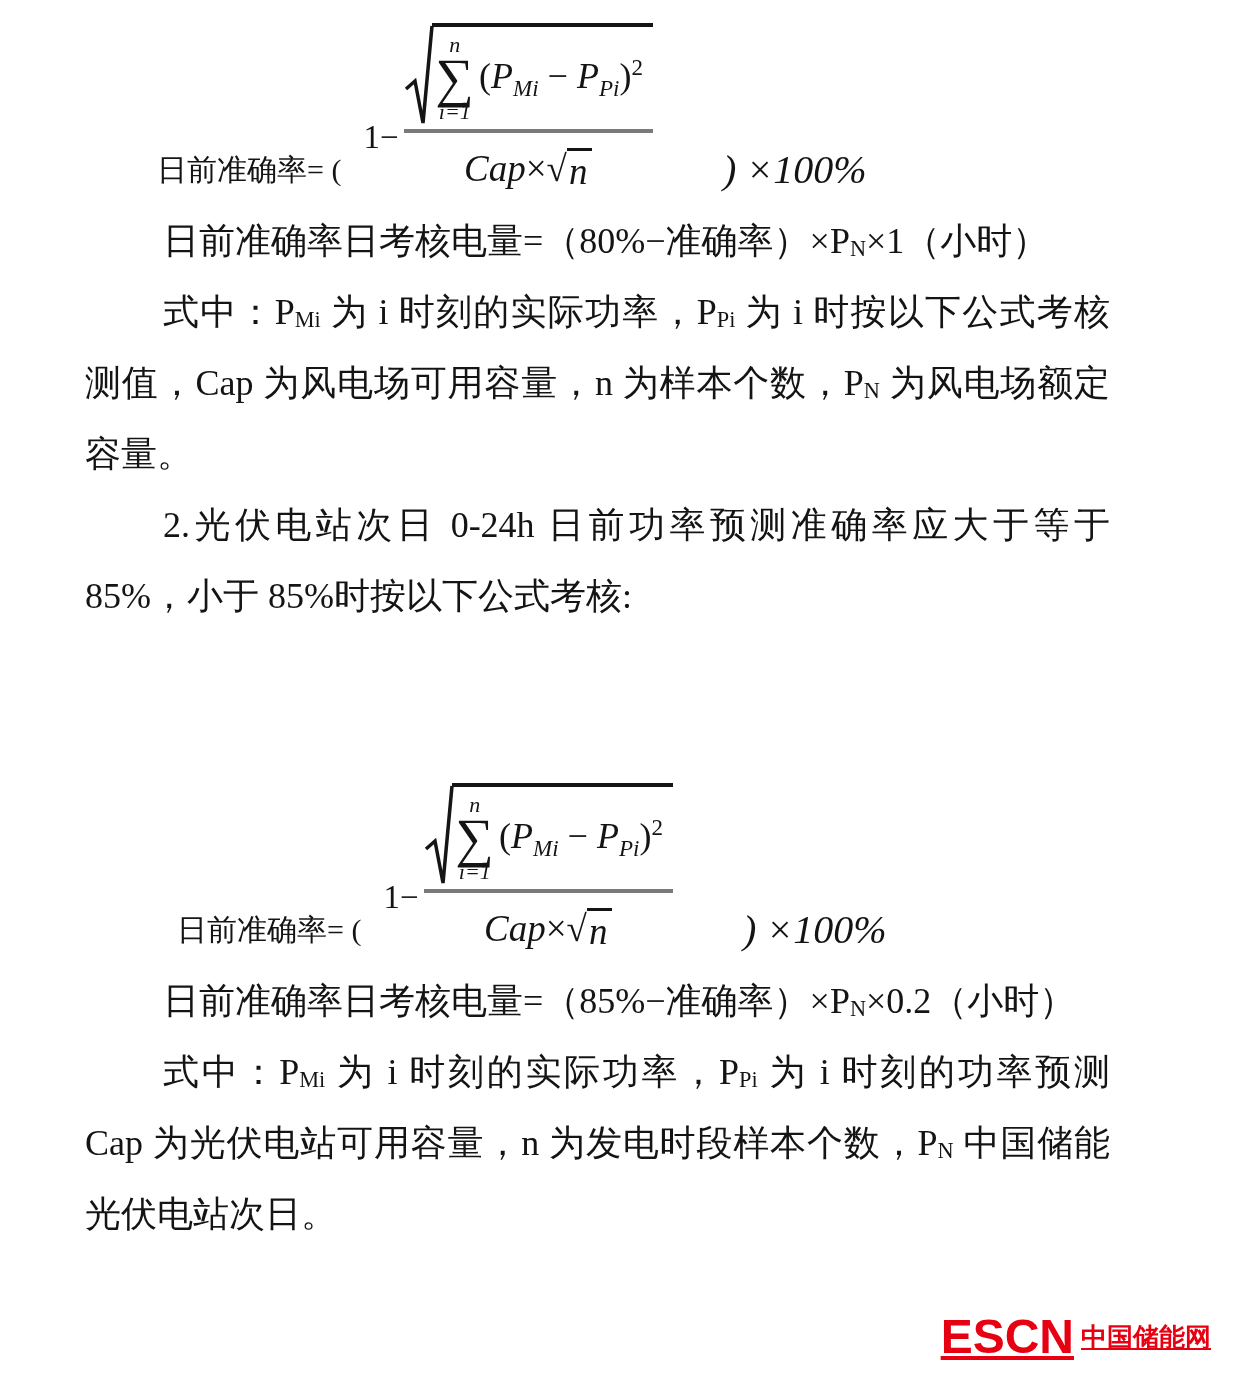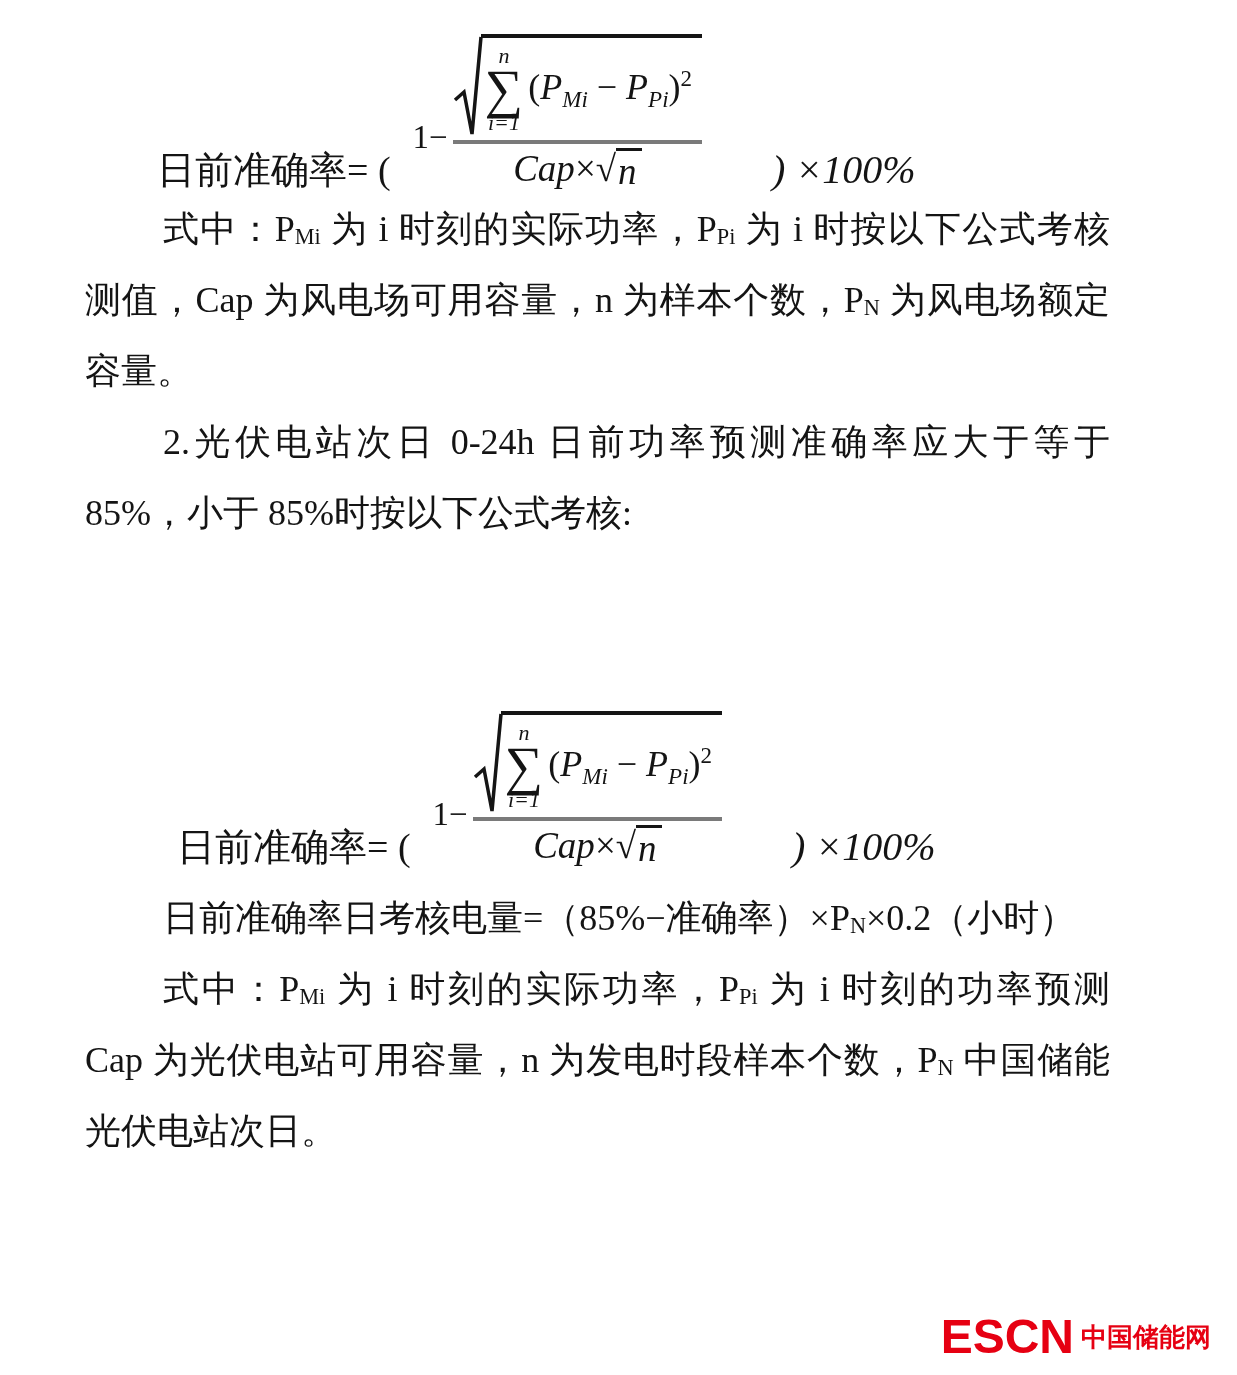--- a/index.html
+++ b/index.html
@@ -20,38 +20,38 @@
   .indent { padding-left: 78px; }
   .line sub { font-size: 0.62em; vertical-align: -0.12em; }
 
   .assess { margin-top: 12px; }
   .spacer { height: 150px; }
 
   
   .formula { display: flex; align-items: flex-end; height: 172px; }
   .f1 { margin-left: 72px; }
   .f2 { margin-left: 92px; }
-  .f-label { font-size: 38px; line-height: 48px; white-space: nowrap; }
+  .f-label { font-size: 30px; line-height: 48px; white-space: nowrap; }
   .f-expr  { display: flex; align-items: flex-end; margin-left: 22px; }
   .one-minus { font-size: 33px; line-height: 1; margin: 0 5px 40px 0; }
   .frac { display: flex; flex-direction: column; align-items: center; }
   .num  { display: flex; align-items: flex-start; }
   .rad-sign { width: 30px; height: 104px; flex: none; }
   .rad-sign svg { display: block; width: 30px; height: 104px; }
   .rad-body { border-top: 4px solid #151515; display: flex; align-items: center;
               padding: 4px 10px 0 4px; height: 102px; margin-left: -2px; }
   .sum { display: flex; flex-direction: column; align-items: center; margin-right: 5px; }
   .sum-limit { font-size: 22px; font-style: italic; line-height: 1; }
   .sum-sigma { font-size: 54px; line-height: 0.82; }
   .n-expr { font-size: 36px; white-space: nowrap; text-align: center; }
   .it { font-style: italic; }
   .n-expr sub { font-size: 23px; font-style: italic; }
   .n-expr sup { font-size: 23px; }
   .frac-bar { align-self: stretch; height: 4px; background: #7a7a7a; margin-top: 2px; }
-  .den { font-size: 37px; display: flex; align-items: flex-start; padding-top: 4px; line-height: 1.15; }
+  .den { font-size: 37px; display: flex; align-items: flex-start; padding-top: 15px; line-height: 1.15; }
   .sqrt-sign { line-height: 1.15; }
   .sqrt-arg { border-top: 3px solid #151515; font-style: italic; padding: 0 5px 0 2px; }
   .f-close { font-size: 40px; line-height: 48px; margin-left: 70px; white-space: nowrap; font-style: italic; }
 
   
   .logo { position: absolute; right: 26px; bottom: 14px;
           display: flex; align-items: center;
           font-family: "Liberation Sans", "DejaVu Sans", sans-serif; }
   .logo-escn { font-size: 48px; font-weight: bold; line-height: 1; }
   .logo-cn   { font-size: 26px; font-weight: bold; line-height: 1; margin-left: 7px; }
@@ -86,20 +86,21 @@
             <span class="it">Cap</span>
             <span>×</span>
             <span class="sqrt-sign">√</span>
             <span class="sqrt-arg">n</span>
           </span>
       </span>
     </span>
     <span class="f-close"><span>)</span>&nbsp;<span>×100%</span></span>
   </div>
 
+  <div class="line indent assess"><span>日前准确率日考核电量=（80%−准确率）×P</span><sub>N</sub><span>×1（小时）</span></div>
 
   <div class="line indent jl"><span>式中：P</span><sub>Mi</sub><span> 为 i 时刻的实际功率，P</span><sub>Pi</sub><span> 为 i 时按以下公式考核</span></div>
   <div class="line jl"><span>测值，Cap 为风电场可用容量，n 为样本个数，P</span><sub>N</sub><span> 为风电场额定</span></div>
   <div class="line">容量。</div>
 
   <div class="line indent jl">2.光伏电站次日 0-24h 日前功率预测准确率应大于等于</div>
   <div class="line">85%，小于 85%时按以下公式考核:</div>
 
   <div class="spacer"></div>
 
@@ -136,16 +137,16 @@
   </div>
 
   <div class="line indent assess"><span>日前准确率日考核电量=（85%−准确率）×P</span><sub>N</sub><span>×0.2（小时）</span></div>
 
   <div class="line indent jl"><span>式中：P</span><sub>Mi</sub><span> 为 i 时刻的实际功率，P</span><sub>Pi</sub><span> 为 i 时刻的功率预测值，</span></div>
   <div class="line jl"><span>Cap 为光伏电站可用容量，n 为发电时段样本个数，P</span><sub>N</sub><span> 中国储能网</span></div>
   <div class="line">光伏电站次日。</div>
 
 </div>
 
-<div class="logo" style="color: rgb(230, 0, 18);">
+<div class="logo" style="color: rgb(230, 0, 18); text-decoration: underline;">
   <span class="logo-escn">ESCN</span>
   <span class="logo-cn">中国储能网</span>
 </div>
 
 </body></html>

